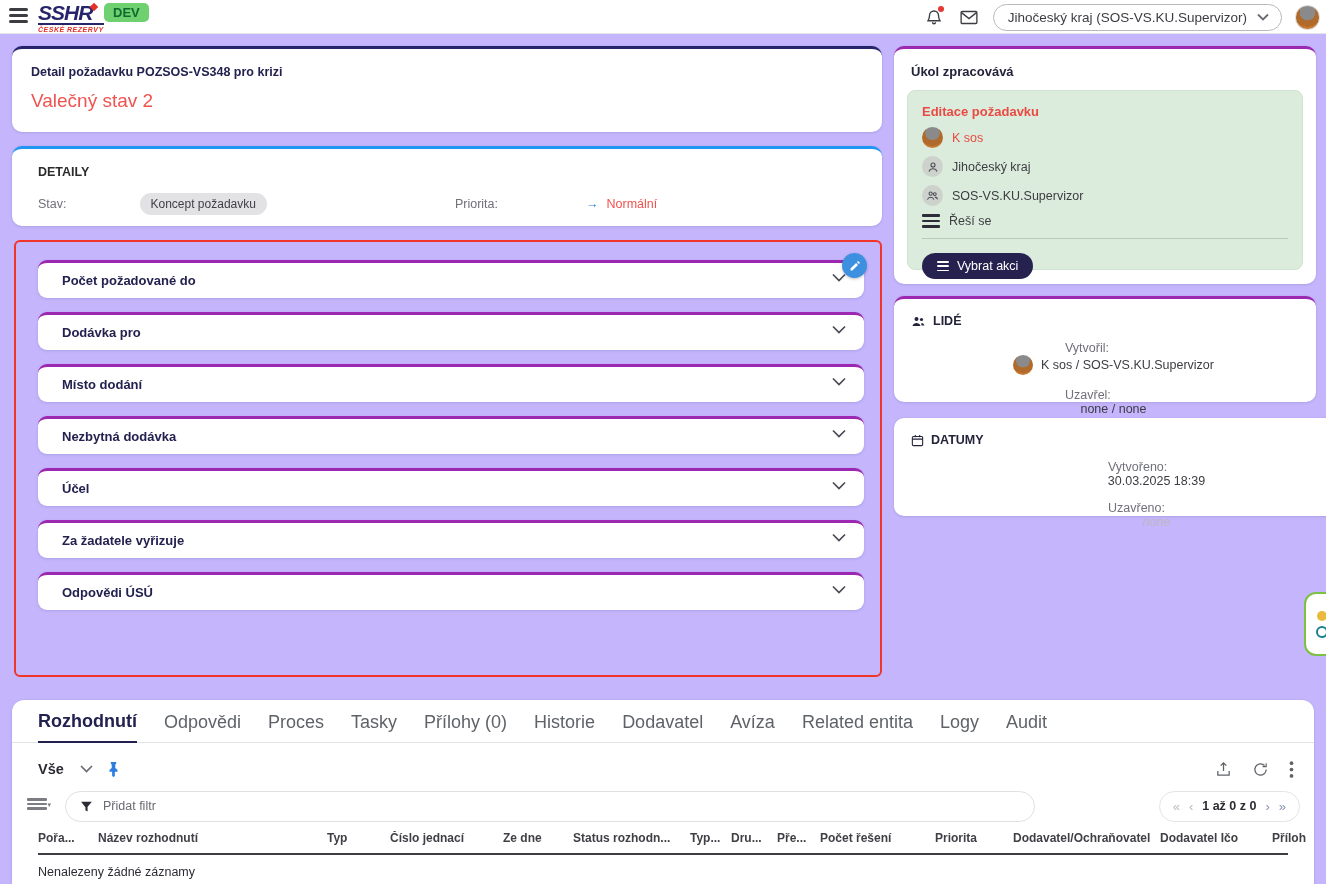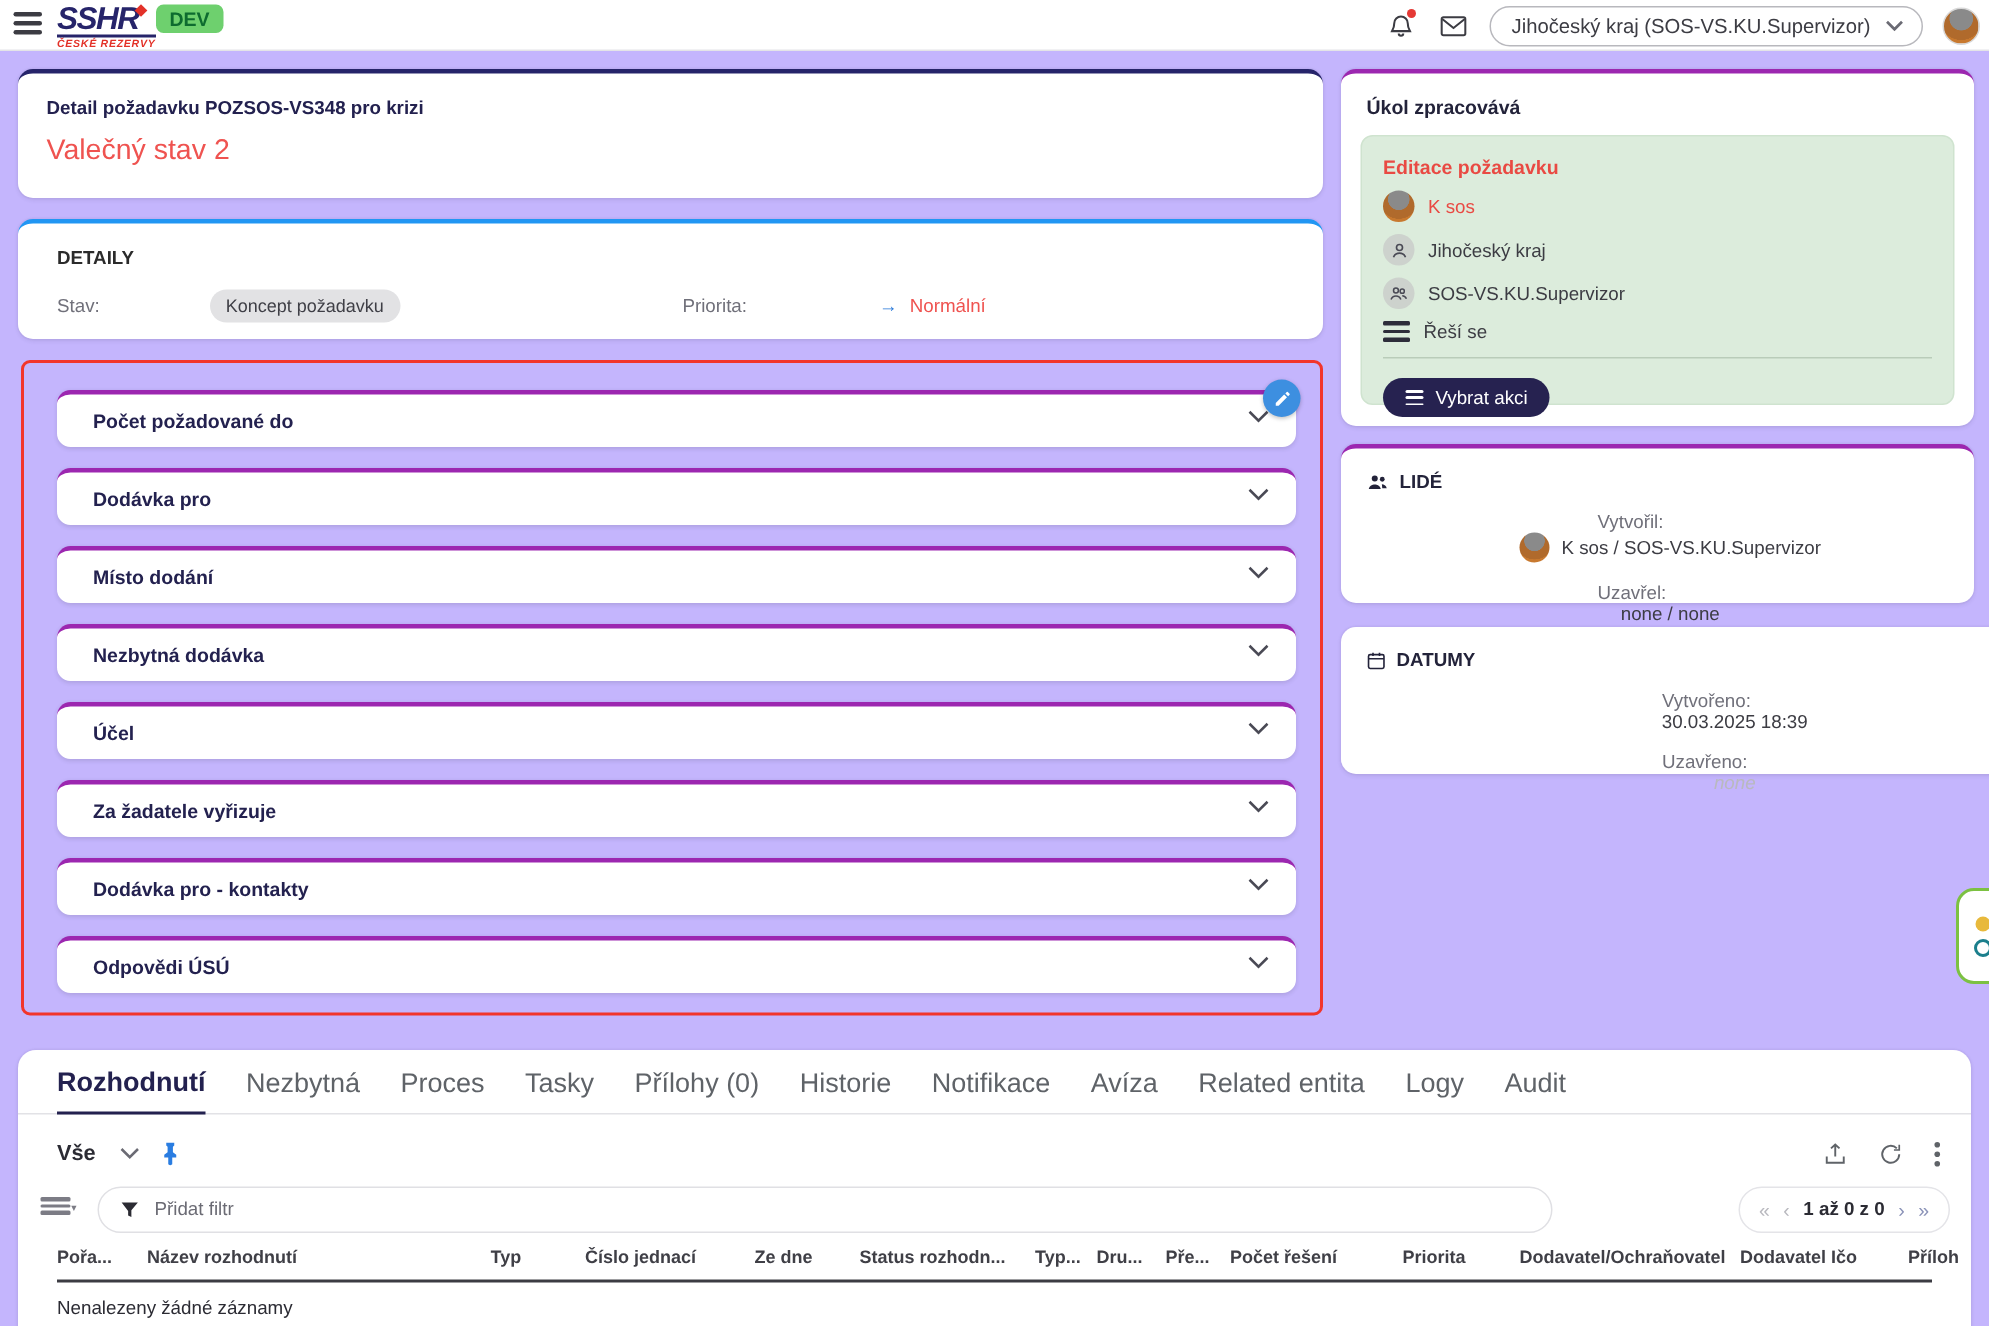--- a/index.html
+++ b/index.html
@@ -201,26 +201,20 @@
             <path d="M1 1.5l6 6 6-6"></path>
           </svg>
       </div>
       <div class="accordion">
         <span class="acc-label">Za žadatele vyřizuje</span>
         <svg class="acc-chevron" width="14" height="9" viewBox="0 0 14 9" fill="none" stroke="#4a4a55" stroke-width="1.7">
             <path d="M1 1.5l6 6 6-6"></path>
           </svg>
       </div>
       <div class="accordion">
-        <span class="acc-label">Dodávka pro - kontakty</span>
-        <svg class="acc-chevron" width="14" height="9" viewBox="0 0 14 9" fill="none" stroke="#4a4a55" stroke-width="1.7">
-            <path d="M1 1.5l6 6 6-6"></path>
-          </svg>
-      </div>
-      <div class="accordion">
         <span class="acc-label">Odpovědi ÚSÚ</span>
         <svg class="acc-chevron" width="14" height="9" viewBox="0 0 14 9" fill="none" stroke="#4a4a55" stroke-width="1.7">
             <path d="M1 1.5l6 6 6-6"></path>
           </svg>
       </div>
     </div>
   </div>
 
   <div class="card bt-purple task-card">
     <div class="panel-title">Úkol zpracovává</div>
@@ -312,26 +306,26 @@
   </div>
 
   <div class="floating-widget">
     <span class="fw-a"></span>
     <span class="fw-b"></span>
   </div>
 
   <div class="card bottom-card">
     <div class="tabs">
       <span class="tab active">Rozhodnutí</span>
-      <span class="tab">Nezbytná</span>
+      <span class="tab">Odpovědi</span>
       <span class="tab">Proces</span>
       <span class="tab">Tasky</span>
       <span class="tab">Přílohy (0)</span>
       <span class="tab">Historie</span>
-      <span class="tab">Notifikace</span>
+      <span class="tab">Dodavatel</span>
       <span class="tab">Avíza</span>
       <span class="tab">Related entita</span>
       <span class="tab">Logy</span>
       <span class="tab">Audit</span>
     </div>
 
     <div class="view-row">
       <span class="view-name">Vše</span>
       <svg class="view-chevron" width="13" height="8" viewBox="0 0 13 8" fill="none" stroke="#6b6b74" stroke-width="1.7">
           <path d="M1 1l5.5 5.5L12 1"></path>

